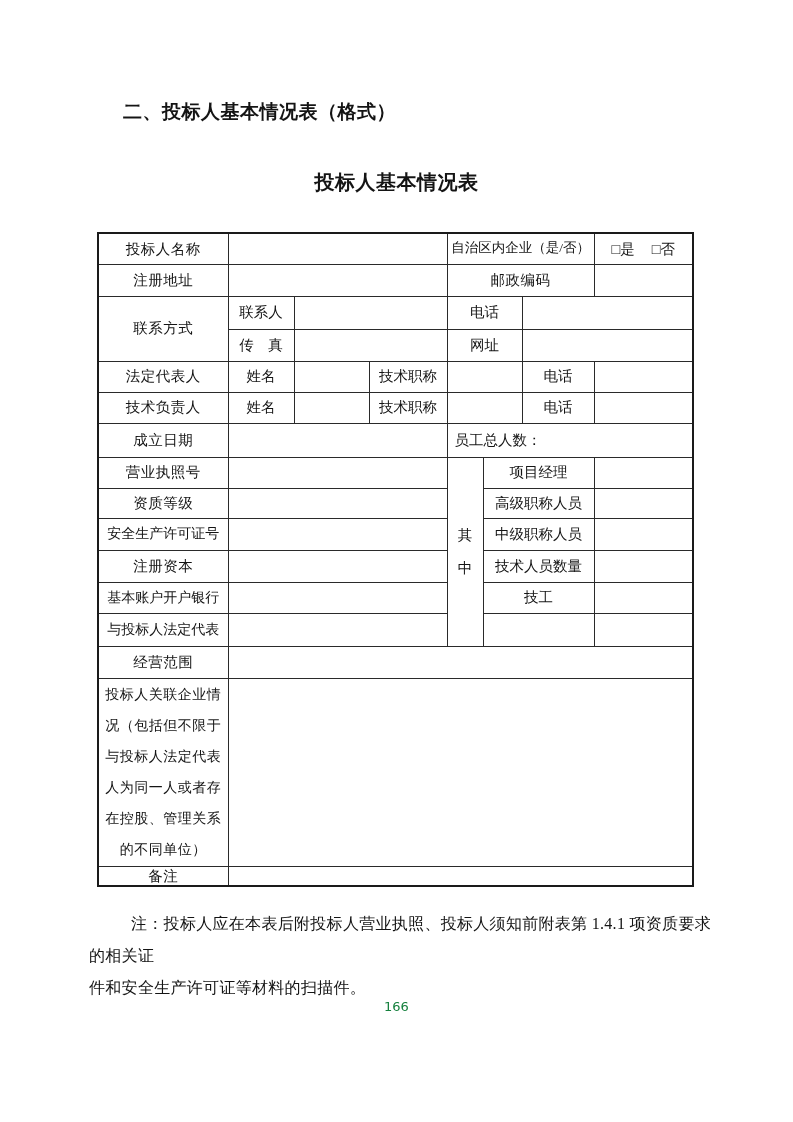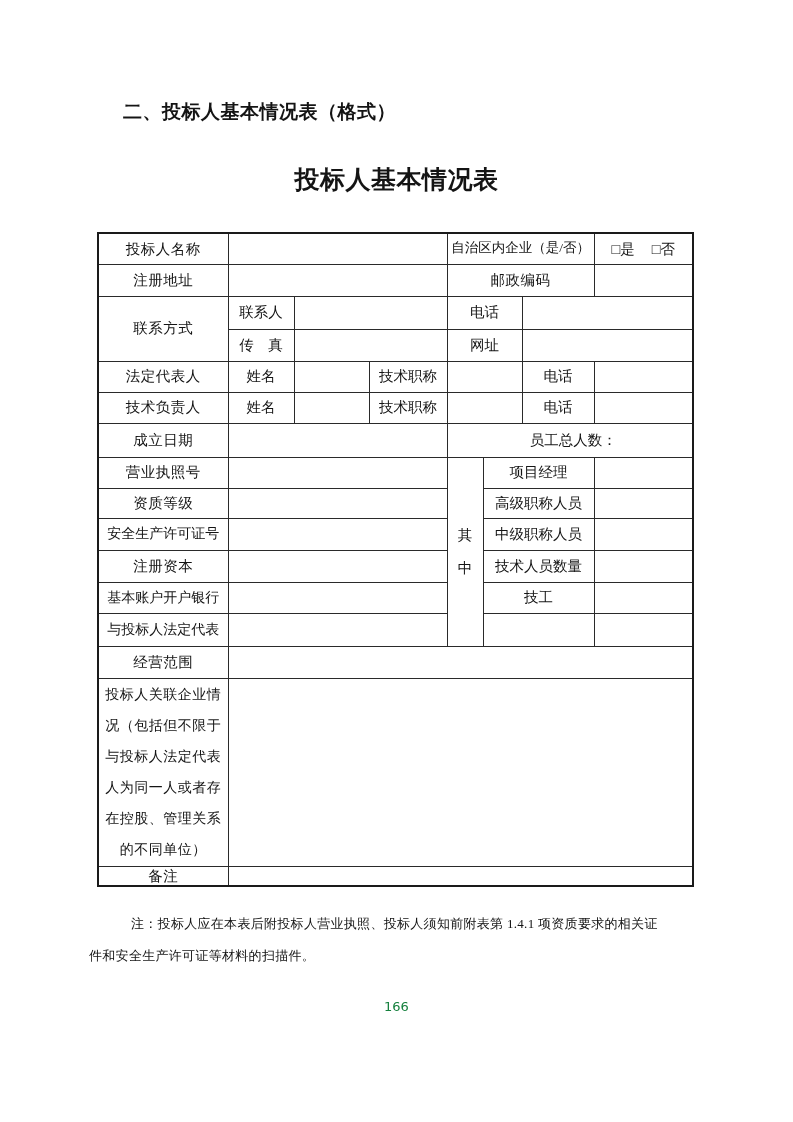--- a/index.html
+++ b/index.html
@@ -15,54 +15,54 @@
     position: absolute; left: 103px; top: 99px;
     font-family: "Liberation Sans", "DejaVu Sans", sans-serif;
     font-size: 19px; font-weight: bold; letter-spacing: 0.5px;
     white-space: nowrap;
     margin-left: 20px;
   }
   .doc-title {
     position: absolute; left: 0; top: 168px; width: 100%;
     box-sizing: border-box; 
     text-align: center;
-    font-family: Liberation Mono, monospace;
-    font-size: 25px; font-weight: bold; line-height: 28px;
+    font-family: Liberation Sans, sans-serif;
+    font-size: 20px; font-weight: bold; line-height: 28px;
     letter-spacing: 0.5px;
   }
   table.formtable {
     position: absolute; left: 97px; top: 232px;
     width: 595px;
     border-collapse: collapse; table-layout: fixed;
     border: 2px solid #1a1a1a;
   }
   .formtable td {
     border: 1px solid #2a2a2a;
     padding: 0;
     text-align: center; vertical-align: middle;
     font-size: 14.5px; line-height: 1.25;
     overflow: hidden;
   }
   .formtable td.lbl { letter-spacing: 0.5px; }
   .formtable td.tight { font-size: 14px; letter-spacing: 0; }
   .formtable td.small { font-size: 13.5px; letter-spacing: 0; white-space: nowrap; }
-  .formtable td.leftal { text-align: center; padding-left: 7px; }
+  .formtable td.leftal { text-align: left; padding-left: 7px; }
   .formtable td.vtext { white-space: pre-line; line-height: 33px; }
   .formtable td.multiline {
     white-space: pre-line; line-height: 31px; font-size: 14px;
     letter-spacing: 0.5px;
     margin-left: 12px;
   }
   .chkrow {
     display: flex; justify-content: space-evenly; align-items: center;
     width: 100%;
   }
   .note {
     position: absolute; left: 89px; top: 908px; width: 622px;
-    font-size: 13px; line-height: 32px;
+    font-size: 16px; line-height: 32px;
     text-indent: 42px;
     white-space: pre-line;
     letter-spacing: 0.3px;
   }
   .pageno {
     position: absolute; left: 0; top: 999px; width: 100%;
     text-align: center;
     font-family: "DejaVu Sans", "Liberation Sans", sans-serif;
     font-size: 13px; color: #15803d;
   }

